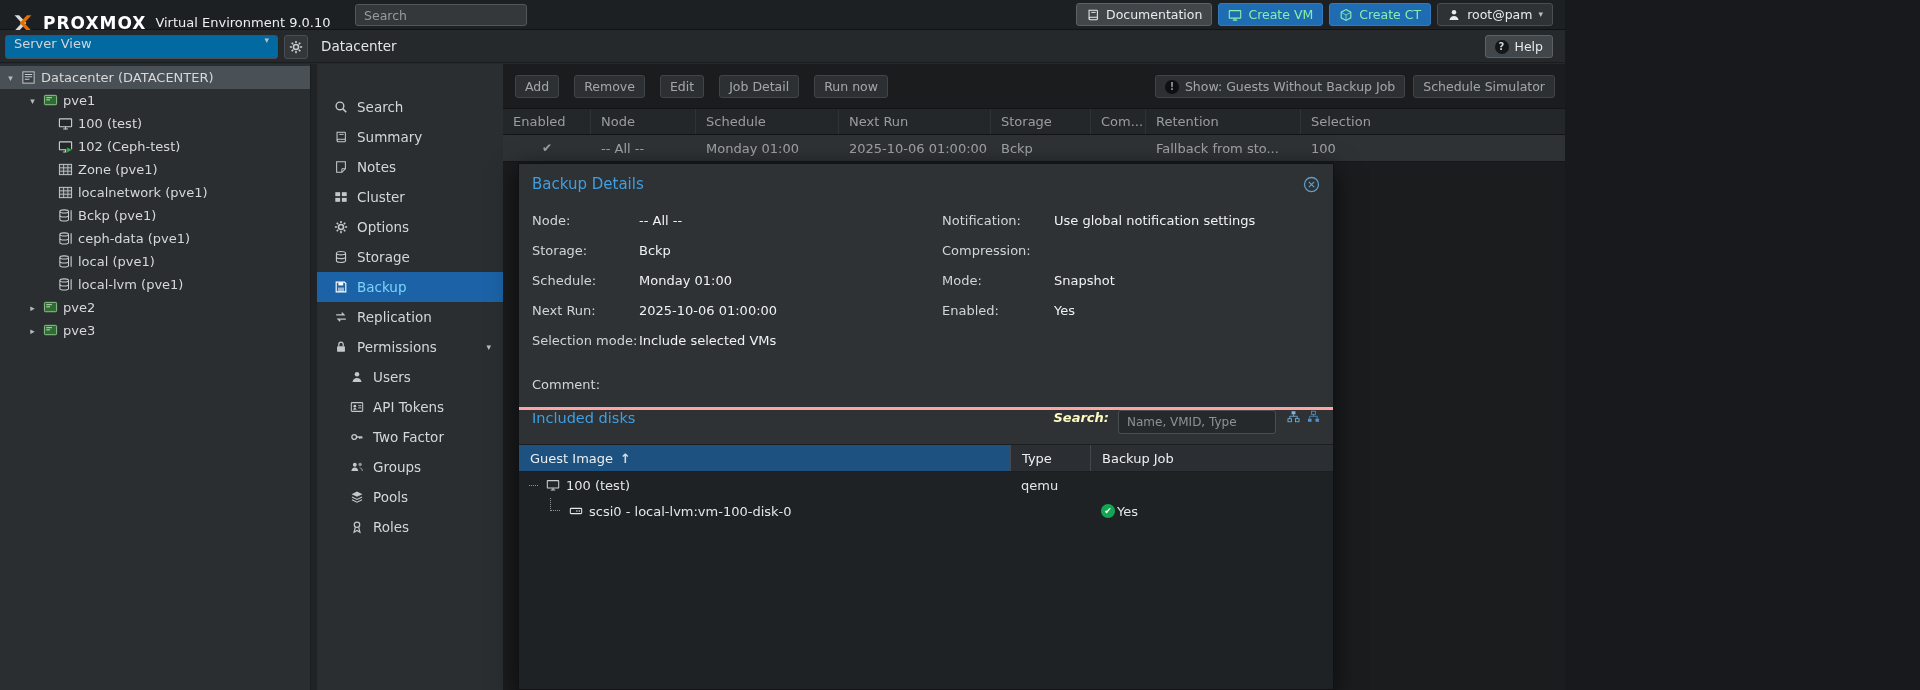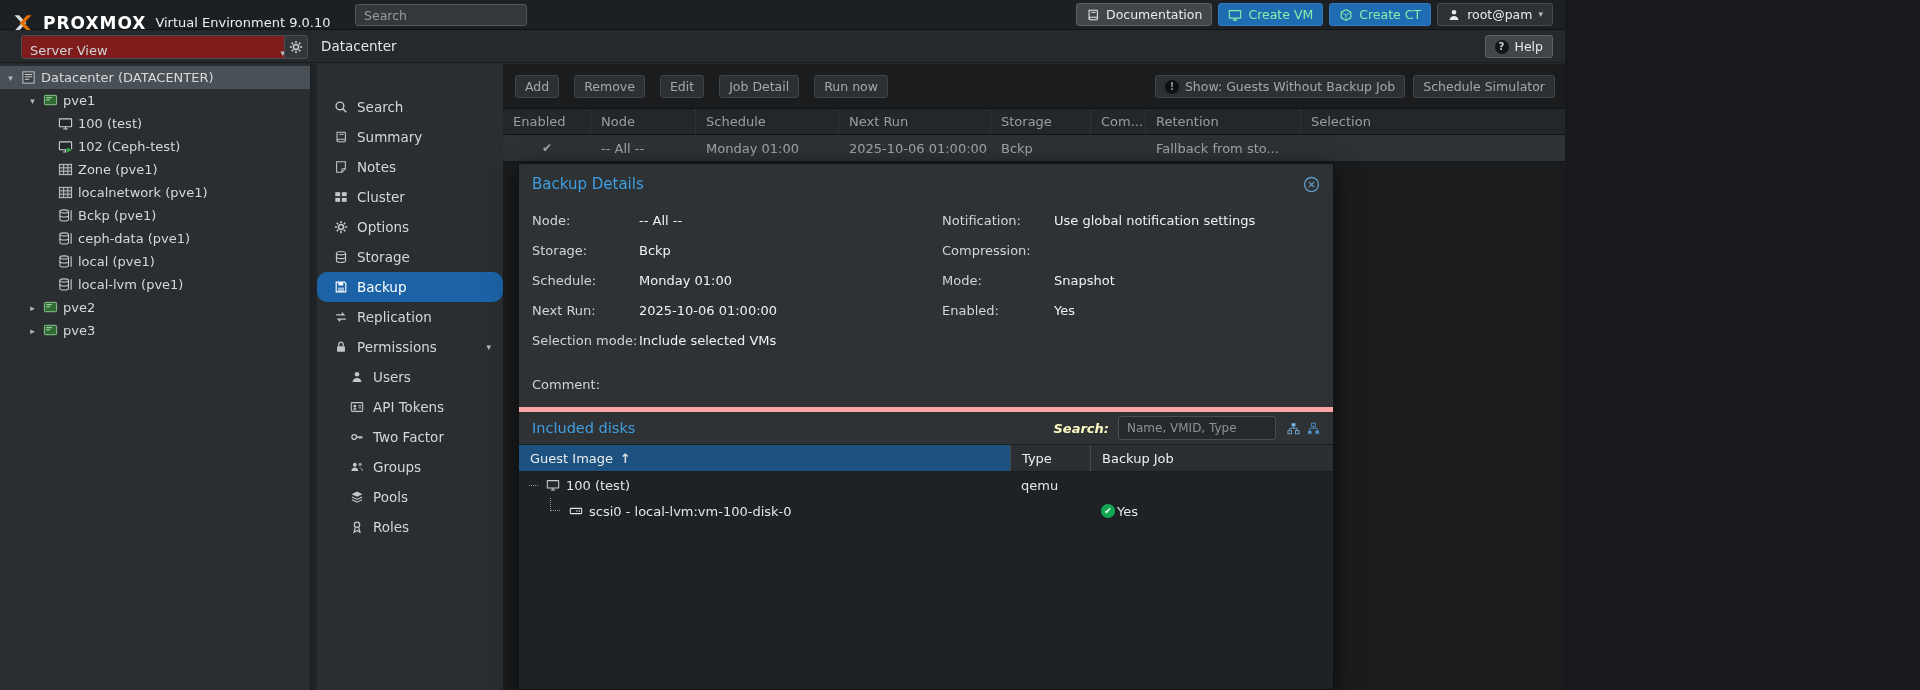--- a/index.html
+++ b/index.html
@@ -25,21 +25,21 @@
   .btn{display:inline-flex;align-items:center;gap:6px;height:23px;padding:0 9px;background:var(--bg-btn);border:1px solid var(--bd-btn);border-radius:3px;color:#e8eaec;font-size:12.5px;cursor:pointer;white-space:nowrap;font-family:inherit;}
   .btn.blue{background:var(--bg-btn-blue);border-color:var(--bd-btn-blue);color:#86efac;}
   .btn.dark{background:#2e3235;border-color:#4a4e52;}
   .ico{display:inline-flex;width:14px;height:14px;align-items:center;justify-content:center;flex:0 0 auto;}
   .ico svg{width:100%;height:100%;}
   .ico.small{width:13px;height:13px;}
   .caret{font-size:9px;color:#b9bec2;line-height:1;}
 
   
   .subbar{position:absolute;left:0;top:30px;width:100%;height:33px;background:var(--bg-content);border-bottom:1px solid #1a1c1e;}
-  .view-select{position:absolute;left:5px;top:5px;width:273px;height:24px;background:#7f1d1d;border:1px solid #4a4e52;border-radius:3px;display:flex;align-items:flex-end;padding:0 8px;color:#d2d5d8;cursor:pointer;margin-left:16px;}
+  .view-select{position:absolute;left:5px;top:5px;width:273px;height:24px;background:#0369a1;border:1px solid #4a4e52;border-radius:3px;display:flex;align-items:flex-start;padding:0 8px;color:#d2d5d8;cursor:pointer;}
   .view-select .caret{margin-left:auto;}
   .gear-btn{position:absolute;left:284px;top:5px;width:24px;height:24px;background:#33373a;border:1px solid #4a4e52;border-radius:3px;display:inline-flex;align-items:center;justify-content:center;color:#c9ced2;cursor:pointer;}
   .crumb{position:absolute;left:321px;top:8px;font-size:13.5px;color:#e4e6e8;}
   .help-btn{position:absolute;right:12px;top:5px;}
   .qbadge{width:14px;height:14px;border-radius:50%;background:#141618;color:#d0d4d8;font-size:10px;font-weight:bold;display:inline-flex;align-items:center;justify-content:center;}
 
   
   .tree{position:absolute;left:0;top:64px;width:311px;bottom:0;background:var(--bg-panel);border-right:1px solid #1a1c1e;padding-top:2px;overflow:hidden;}
   .tree-row{height:23px;display:flex;align-items:center;gap:5px;color:#d6d8da;cursor:pointer;white-space:nowrap;}
   .tree-row.lvl0{padding-left:5px;}
@@ -48,21 +48,21 @@
   .tree-row.selected{background:var(--sel-gray);}
   .tcaret{width:11px;font-size:9px;color:#b6babf;text-align:center;}
   .tree-row .ico{width:15px;height:15px;}
 
   
   .splitter{position:absolute;left:311px;top:64px;width:6px;bottom:0;background:#202326;}
   .menu{position:absolute;left:317px;top:64px;width:186px;bottom:0;background:var(--bg-panel);padding-top:28px;overflow:hidden;}
   .menu-row{height:30px;display:flex;align-items:center;gap:9px;padding-left:17px;color:#d4d7d9;font-size:13.5px;position:relative;cursor:pointer;white-space:nowrap;}
   .menu-row .ico{color:#c3c8cc;}
   .menu-row.child{padding-left:33px;}
-  .menu-row.selected{background:var(--sel-blue);color:#ffffff;border-radius:10px;}
+  .menu-row.selected{background:var(--sel-blue);color:#7dd3fc;}
   .menu-row.selected .ico{color:#fff;}
   .mcaret{position:absolute;right:12px;font-size:9px;color:#b9bec2;}
 
   
   .content{position:absolute;left:503px;top:64px;right:0;bottom:0;background:var(--bg-content);}
   .ctoolbar{display:flex;align-items:center;gap:6px;padding:11px 10px 10px 12px;}
   .ctoolbar .right{margin-left:auto;display:flex;gap:8px;}
   .grid-head{display:grid;grid-template-columns:88px 105px 143px 152px 100px 55px 155px 1fr;height:27px;background:#34383c;border-top:1px solid #1b1d1f;border-bottom:1px solid #1b1d1f;}
   .grid-head>div{display:flex;align-items:center;padding:0 10px;border-right:1px solid #45494d;color:#dcdee0;overflow:hidden;white-space:nowrap;cursor:pointer;}
   .grid-head>div:last-child{border-right:none;}
@@ -73,21 +73,21 @@
   
   .mask{position:absolute;left:503px;top:64px;right:0;bottom:0;background:rgba(0,0,0,0.3);z-index:40;}
   .modal{position:absolute;left:518px;top:163px;width:816px;height:527px;background:#2e3235;border:1px solid #101214;box-shadow:0 6px 24px rgba(0,0,0,0.65);z-index:50;display:flex;flex-direction:column;}
   .modal-head{height:40px;display:flex;align-items:center;padding:0 13px;flex:0 0 auto;}
   .modal-title{color:var(--accent);font-size:15px;}
   .modal-close{margin-left:auto;width:17px;height:17px;color:#5f9cc9;cursor:pointer;}
   .fields{display:grid;grid-template-columns:107px 303px 112px 1fr;row-gap:13px;padding:8px 13px 14px;align-items:start;flex:0 0 auto;}
   .f-label{color:#d2d5d8;line-height:17px;}
   .f-value{color:#f0f2f4;line-height:17px;}
   .fields .gap{margin-top:14px;}
-  .disks-head{height:37px;display:flex;align-items:center;padding:0 13px;border-top:5px solid #fca5a5;flex:0 0 auto;}
+  .disks-head{height:37px;display:flex;align-items:flex-start;padding:0 13px;border-top:3px solid #fca5a5;flex:0 0 auto;}
   .disks-title{color:var(--accent);font-size:14.5px;}
   .search-lbl{margin-left:auto;font-weight:bold;color:#fef9c3;font-style:italic;}
   .disks-search{width:158px;height:24px;background:#26292c;border:1px solid #4a4e52;border-radius:3px;color:#e2e4e6;padding:0 8px;margin-left:9px;font-size:12px;font-family:inherit;}
   .disks-search::placeholder{color:#8d9296;}
   .tree-tools{display:flex;gap:7px;margin-left:11px;align-items:center;}
   .disks-cols{display:grid;grid-template-columns:492px 80px 1fr;height:28px;background:#2b2f33;border-top:1px solid #1c1e20;border-bottom:1px solid #1c1e20;flex:0 0 auto;}
   .disks-cols>div{display:flex;align-items:center;padding:0 11px;border-right:1px solid #45494d;color:#eceef0;cursor:pointer;}
   .disks-cols>div:last-child{border-right:none;}
   .disks-cols .sorted{background:#1d517f;}
   .sort{margin-left:7px;font-weight:bold;color:#d7dbde;}
@@ -499,20 +499,21 @@
           <div>Selection</div>
         </div>
       <div class="grid-row" id="grid-row">
           <div class="check">✔</div>
           <div>-- All --</div>
           <div>Monday 01:00</div>
           <div>2025-10-06 01:00:00</div>
           <div>Bckp</div>
           <div></div>
           <div>Fallback from sto...</div>
+          <div>100</div>
         </div>
     </main>
 
     <div class="mask"></div>
 
     <div class="modal">
       <div class="modal-head">
         <span class="modal-title">Backup Details</span>
         <span class="modal-close ico">
             <svg viewBox="0 0 16 16">

